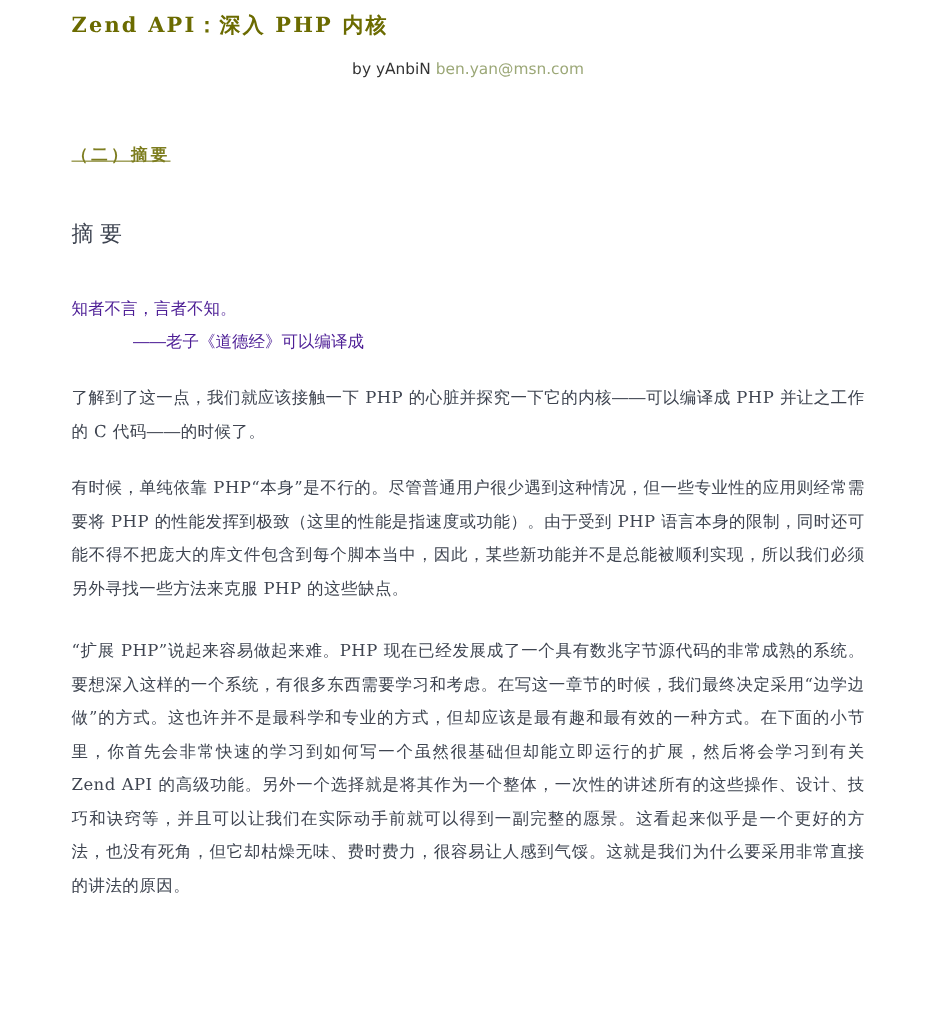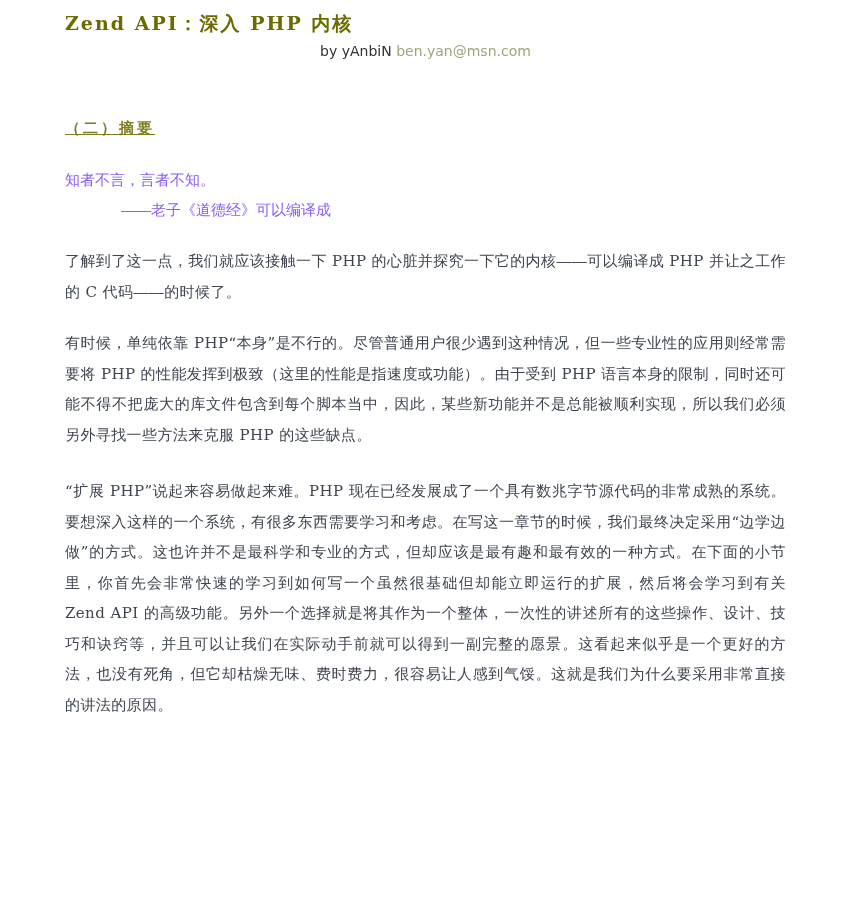--- a/index.html
+++ b/index.html
@@ -19,21 +19,21 @@
   .doc-title {
     margin: 12px 0 0 0;
     font-family: "DejaVu Serif", "Liberation Serif", serif;
     font-size: 19px;
     font-weight: bold;
     letter-spacing: 2px;
     color: #6B6B00;
     line-height: 22px;
   }
   .byline {
-    margin: 9px 0 0 0;
+    margin: 21px 0 0 0;
     text-align: center;
     font-family: "DejaVu Sans", "Liberation Sans", sans-serif;
     font-size: 14px;
     color: #333333;
     line-height: 17px;
   }
   .byline a {
     color: #9CA878;
     text-decoration: none;
     cursor: pointer;
@@ -55,23 +55,23 @@
     font-family: "DejaVu Serif", "Liberation Serif", serif;
     font-size: 20px;
     font-weight: normal;
     letter-spacing: 6px;
     color: #3D4350;
     line-height: 28px;
     margin: 46px 0 0 0;
   }
   .quote-line {
     font-size: 15px;
-    color: #8b5cf6;
+    color: #4c1d95;
     line-height: 30px;
-    margin: 25px 0 0 0;
+    margin: 39px 0 0 0;
   }
   .quote-line.attrib {
     margin-top: 0;
     text-indent: 56px;
   }
   .body-para {
     font-size: 15px;
     color: #3E4450;
     line-height: 30.5px;
     letter-spacing: 0.4px;
@@ -87,20 +87,21 @@
 <body>
 
 <div class="doc">
 
   <h1 class="doc-title">Zend API：深入 PHP 内核</h1>
 
   <p class="byline"><span>by yAnbiN </span><a>ben.yan@msn.com</a></p>
 
   <h3 class="sec-heading">（二）摘要</h3>
 
+  <h2 class="sub-heading">摘要</h2>
 
   <p class="quote-line">知者不言，言者不知。</p>
 
   <p class="quote-line attrib">――老子《道德经》可以编译成</p>
 
   <p class="body-para">了解到了这一点，我们就应该接触一下 PHP 的心脏并探究一下它的内核――可以编译成 PHP 并让之工作的 C 代码――的时候了。</p>
 
   <p class="body-para">有时候，单纯依靠 PHP“本身”是不行的。尽管普通用户很少遇到这种情况，但一些专业性的应用则经常需要将 PHP 的性能发挥到极致（这里的性能是指速度或功能）。由于受到 PHP 语言本身的限制，同时还可能不得不把庞大的库文件包含到每个脚本当中，因此，某些新功能并不是总能被顺利实现，所以我们必须另外寻找一些方法来克服 PHP 的这些缺点。</p>
 
 

